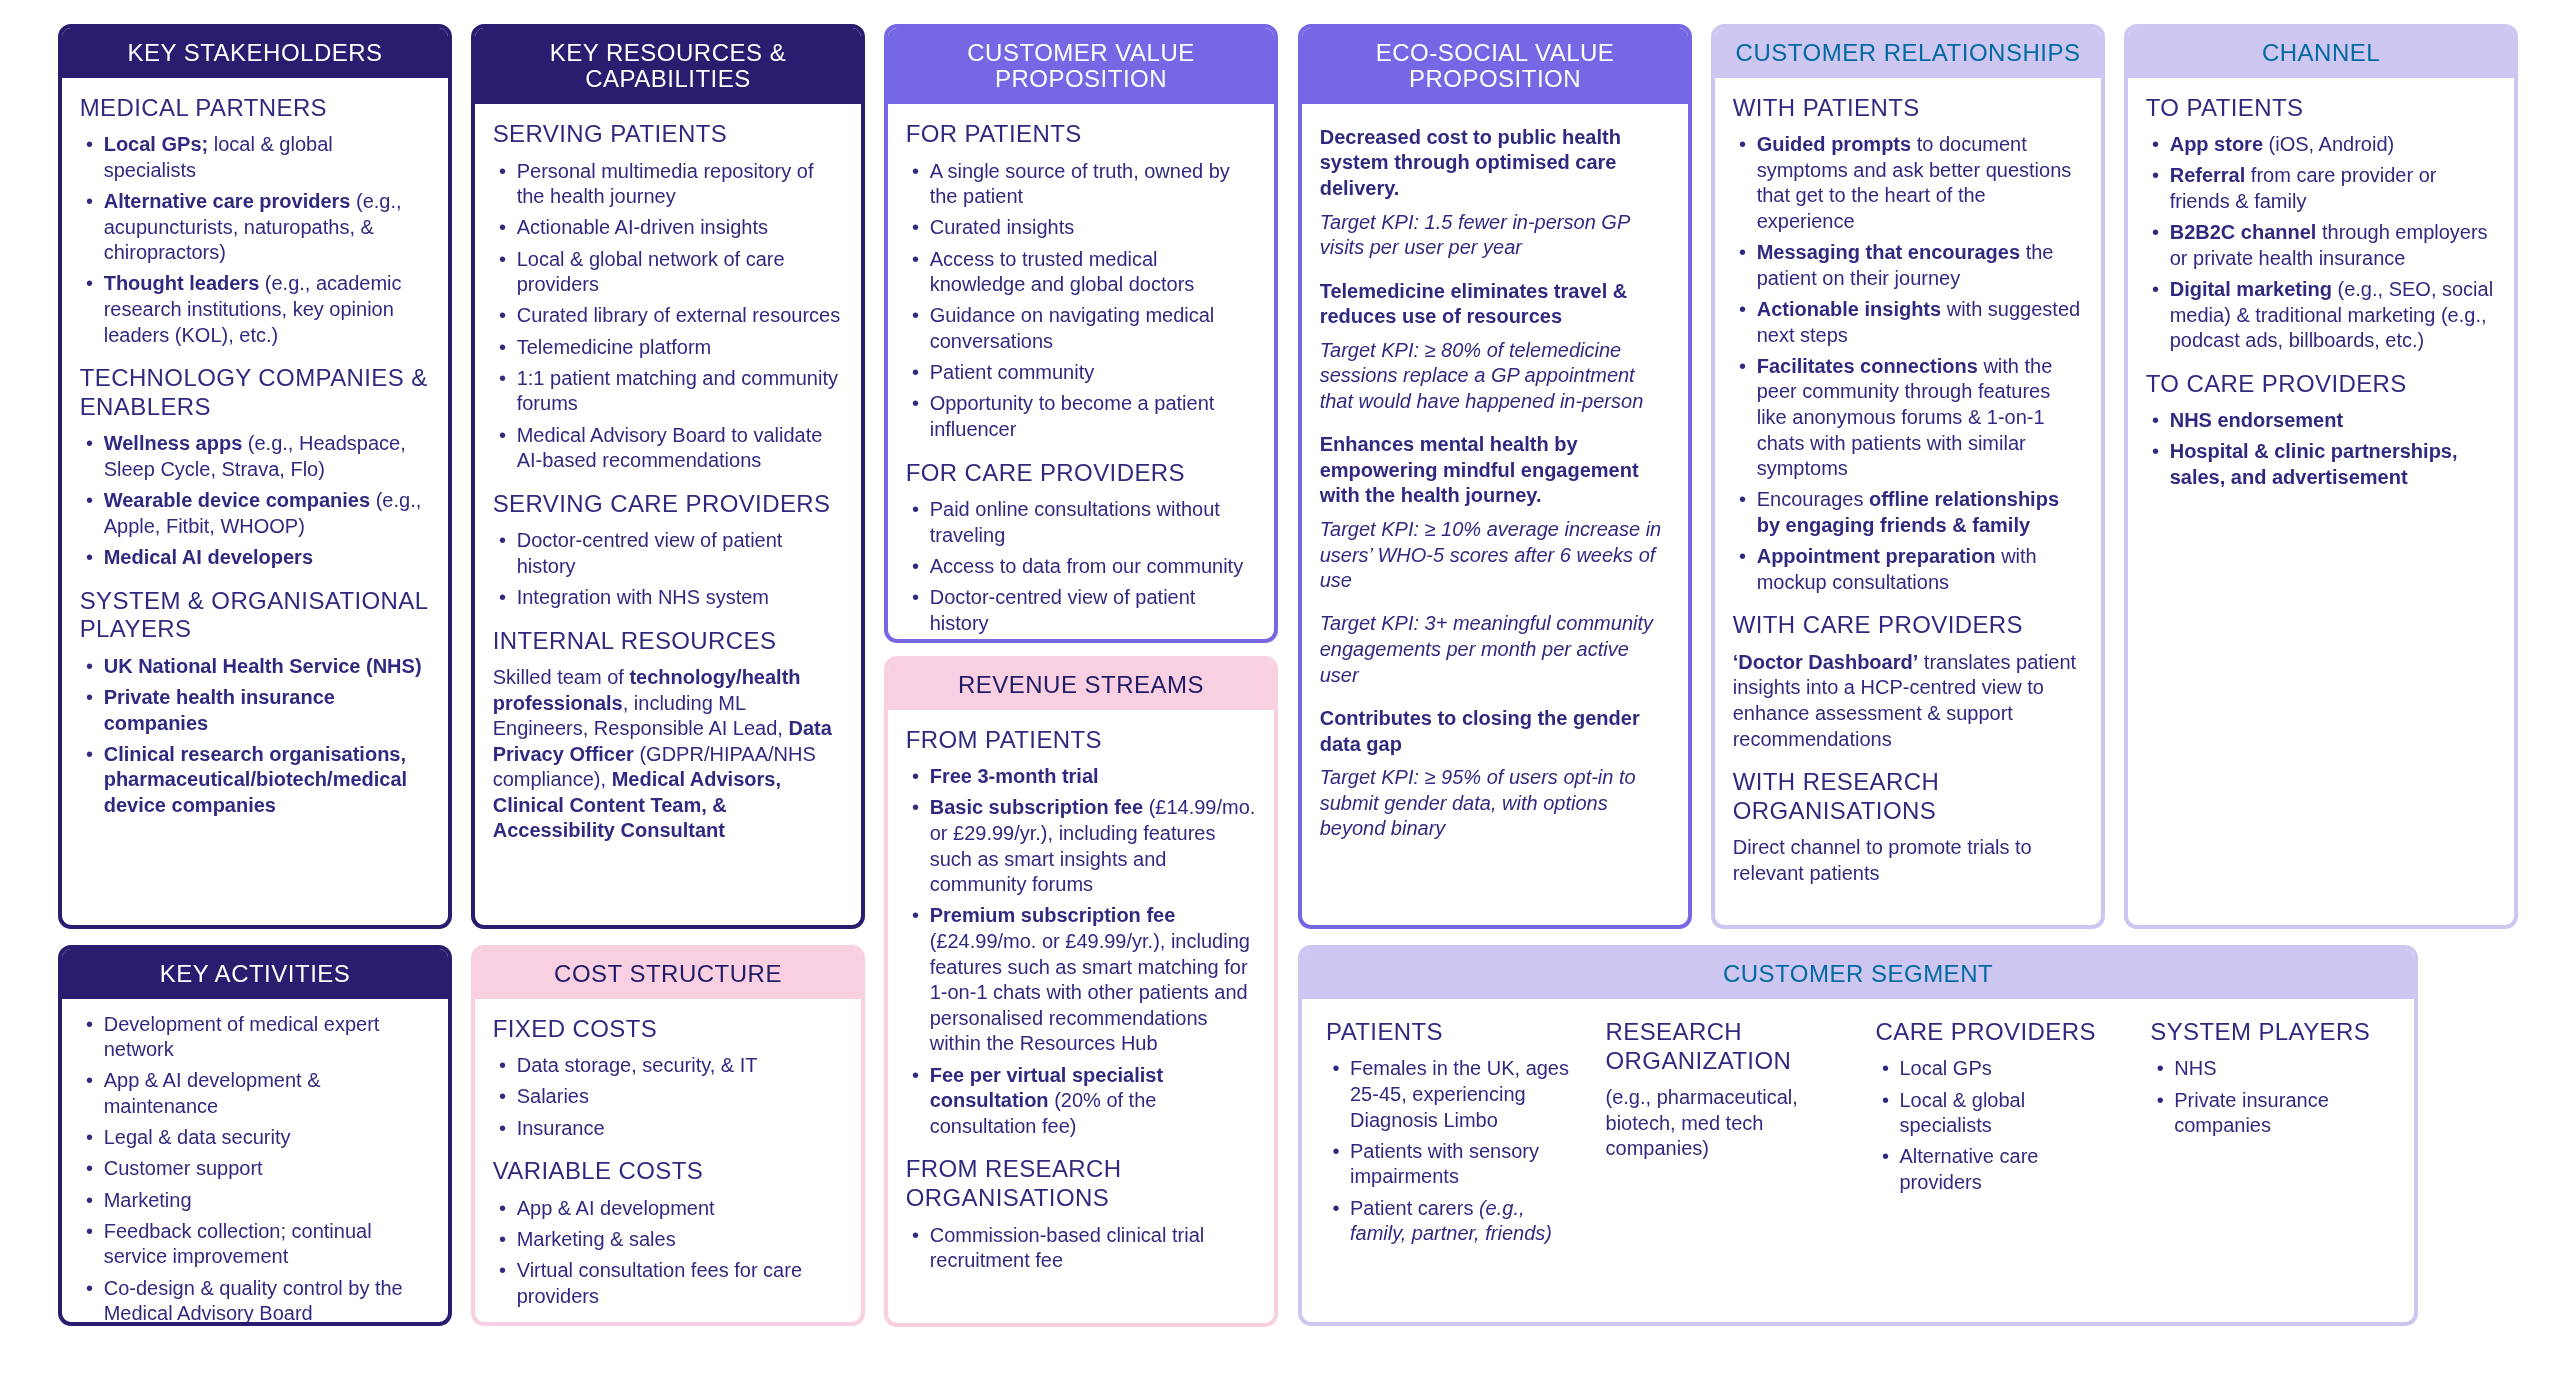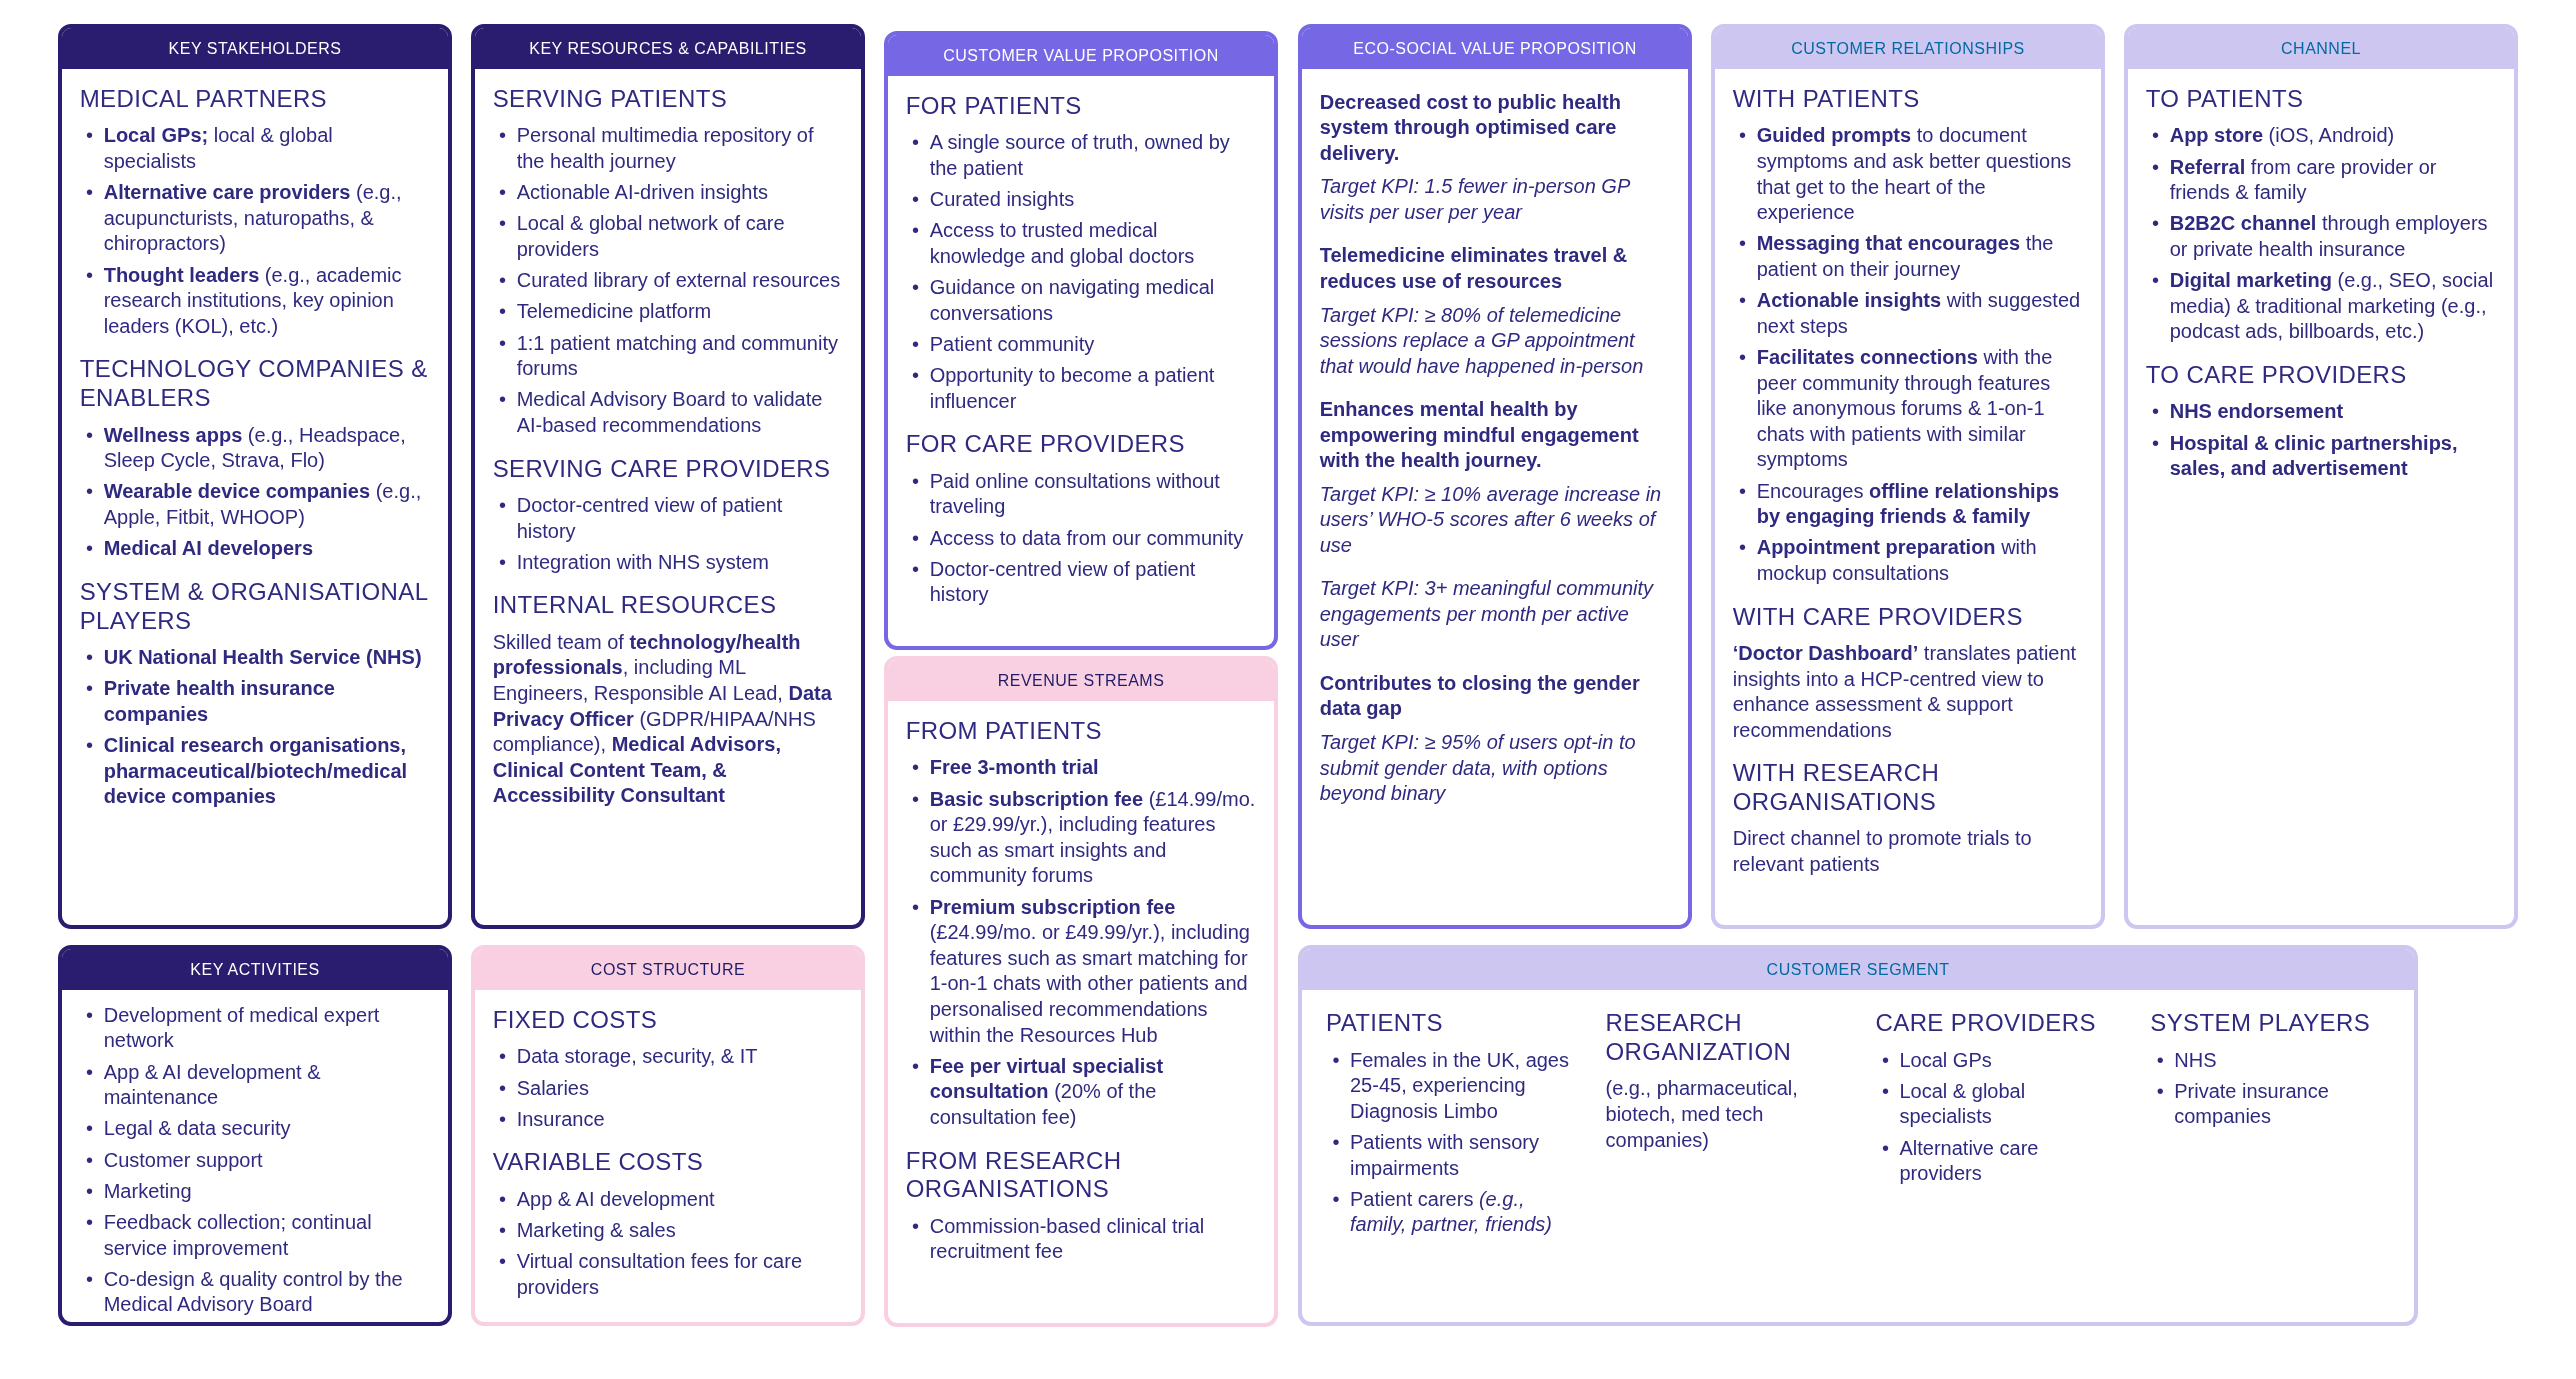--- a/index.html
+++ b/index.html
@@ -17,21 +17,21 @@
     background:#ffffff;
     border:4px solid #2a1c6e;
     border-radius:13px;
     overflow:hidden;
     display:flex;
     flex-direction:column;
   }
   .card-header {
     flex:0 0 auto;
     text-align:center;
-    font-size:16px;
+    font-size:24px;
     letter-spacing:0.5px;
     padding:12px 8px 11.3px;
     line-height:1.1;
   }
   .card-body {
     flex:1 1 auto;
     padding:13px 17.7px 14.5px 17.7px;
     overflow:hidden;
   }
 
@@ -41,21 +41,21 @@
   .theme-purple { border-color:#7668e4; }
   .theme-purple .card-header { background:#7668e4; color:#ffffff; }
   .theme-lavender { border-color:#cdc6f0; }
   .theme-lavender .card-header { background:#cdc6f0; color:#0369a1; }
   .theme-pink { border-color:#f9d0e2; }
   .theme-pink .card-header { background:#f9d0e2; color:#1f1b66; }
 
   
   #card-key-stakeholders       { left:58px;   top:24px;   width:394px;  height:905px; }
   #card-key-resources          { left:471px;  top:24px;   width:394px;  height:905px; }
-  #card-customer-value         { left:884px; top:31px;   width:394px;  height:619px;  }
+  #card-customer-value         { left:884px; top:24px;   width:394px;  height:619px;  }
   #card-revenue-streams        { left:884px; top:656px;  width:394px;  height:671px;  }
   #card-eco-social             { left:1298px; top:24px;   width:394px;  height:905px; }
   #card-customer-relationships { left:1711px; top:24px;   width:394px;  height:905px; }
   #card-channel                { left:2124px; top:24px;   width:394px;  height:905px; }
   #card-key-activities         { left:58px;   top:945px; width:394px;  height:381px;  }
   #card-cost-structure         { left:471px;  top:945px; width:394px;  height:381px;  }
   #card-customer-segment       { left:1298px; top:945px; width:1120px; height:381px;  }
 
   
   .section { margin-bottom:4.8px; }

